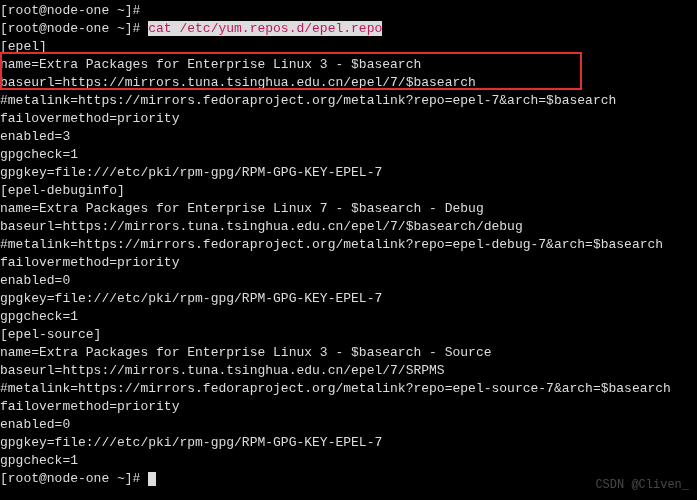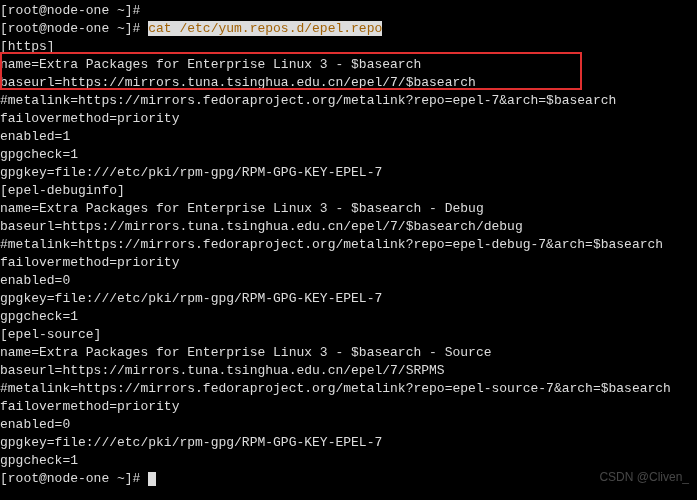--- a/index.html
+++ b/index.html
@@ -20,54 +20,54 @@
       position: absolute;
       border: 2px solid #e03030;
       pointer-events: none;
       left: 0;
       top: 52px;
       width: 582px;
       height: 38px;
     }
     .cmd-bg {
       background: #ddd;
-      color: #a16207;
+      color: #be185d;
     }
     .cursor {
       display: inline-block;
       width: 8px;
       height: 14px;
       background: #ddd;
       vertical-align: middle;
     }
     .watermark {
       position: absolute;
       right: 8px;
-      bottom: 14px;
+      bottom: 6px;
       color: rgba(200,200,200,0.35);
       font-size: 12px;
-      font-family: Liberation Sans, sans-serif;
+      font-family: Liberation Mono, monospace;
     }
   </style>
 </head>
 <body>
 
 <div class="line">[root@node-one ~]#</div>
 <div class="line"><span>[root@node-one ~]# </span><span class="cmd-bg">cat /etc/yum.repos.d/epel.repo</span></div>
-<div class="line">[https]</div>
+<div class="line">[epel]</div>
 <div class="line">name=Extra Packages for Enterprise Linux 3 - $basearch</div>
 <div class="line">baseurl=https://mirrors.tuna.tsinghua.edu.cn/epel/7/$basearch</div>
 <div class="line">#metalink=https://mirrors.fedoraproject.org/metalink?repo=epel-7&amp;arch=$basearch</div>
 <div class="line">failovermethod=priority</div>
-<div class="line">enabled=1</div>
+<div class="line">enabled=3</div>
 <div class="line">gpgcheck=1</div>
 <div class="line">gpgkey=file:///etc/pki/rpm-gpg/RPM-GPG-KEY-EPEL-7</div>
 <div class="line"></div>
 <div class="line">[epel-debuginfo]</div>
-<div class="line">name=Extra Packages for Enterprise Linux 3 - $basearch - Debug</div>
+<div class="line">name=Extra Packages for Enterprise Linux 7 - $basearch - Debug</div>
 <div class="line">baseurl=https://mirrors.tuna.tsinghua.edu.cn/epel/7/$basearch/debug</div>
 <div class="line">#metalink=https://mirrors.fedoraproject.org/metalink?repo=epel-debug-7&amp;arch=$basearch</div>
 <div class="line">failovermethod=priority</div>
 <div class="line">enabled=0</div>
 <div class="line">gpgkey=file:///etc/pki/rpm-gpg/RPM-GPG-KEY-EPEL-7</div>
 <div class="line">gpgcheck=1</div>
 <div class="line"></div>
 <div class="line">[epel-source]</div>
 <div class="line">name=Extra Packages for Enterprise Linux 3 - $basearch - Source</div>
 <div class="line">baseurl=https://mirrors.tuna.tsinghua.edu.cn/epel/7/SRPMS</div>

